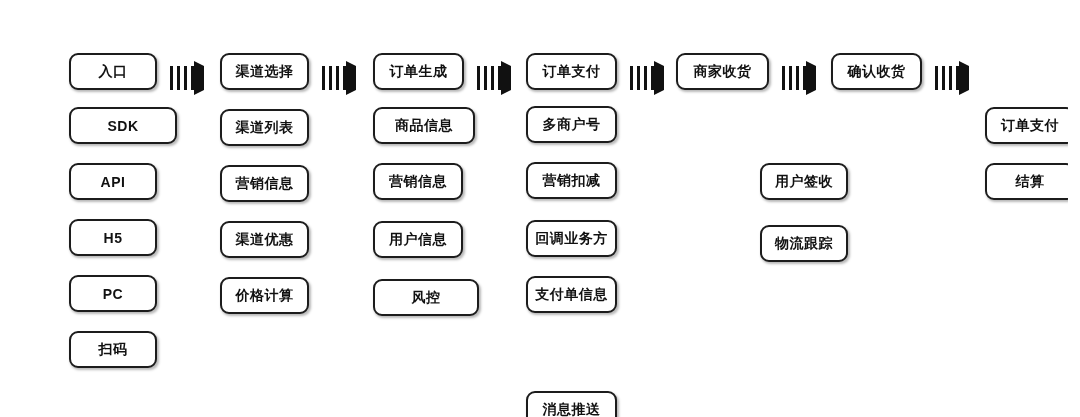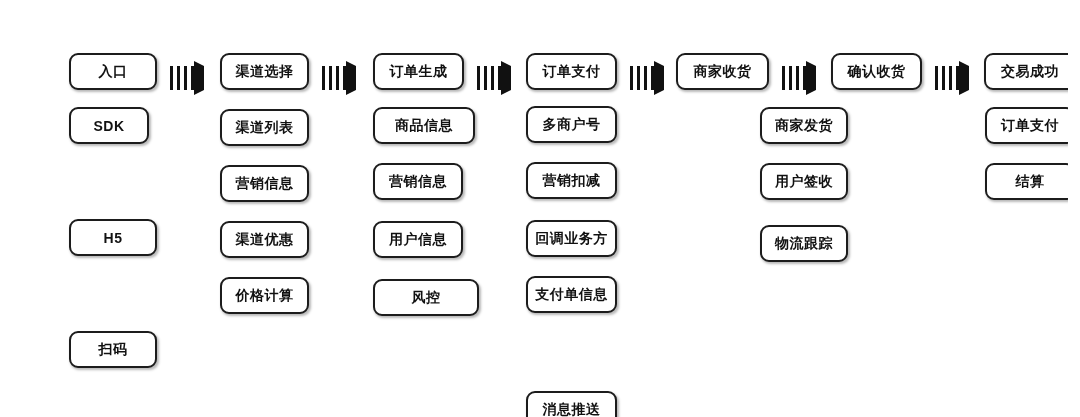--- a/index.html
+++ b/index.html
@@ -59,21 +59,20 @@
 <body>
 
 <div class="canvas">
 
   <div class="box" style="left:45px;top:29px;width:88px">入口</div>
   <div class="box" style="left:196px;top:29px;width:89px">渠道选择</div>
   <div class="box" style="left:349px;top:29px;width:91px">订单生成</div>
   <div class="box" style="left:502px;top:29px;width:91px">订单支付</div>
   <div class="box" style="left:807px;top:29px;width:91px">确认收货</div>
   <div class="box" style="left:652px;top:29px;width:93px">商家收货</div>
-  <div class="box" style="left:960px;top:29px;width:92px">交易成功</div>
 
   <div class="arrow" style="left:134px;width:62px">
     <span class="arrow-line"></span>
       <span class="arrow-head"></span>
   </div>
   <div class="arrow" style="left:286px;width:63px">
     <span class="arrow-line"></span>
       <span class="arrow-head"></span>
   </div>
   <div class="arrow" style="left:441px;width:61px">
@@ -86,40 +85,41 @@
   </div>
   <div class="arrow" style="left:746px;width:61px">
     <span class="arrow-line"></span>
       <span class="arrow-head"></span>
   </div>
   <div class="arrow" style="left:899px;width:61px">
     <span class="arrow-line"></span>
       <span class="arrow-head"></span>
   </div>
 
-  <div class="box" style="left:45px;top:83px;width:80px">SDK</div>
+  <div class="box" style="left:45px;top:83px;width:108px">SDK</div>
+  <div class="box" style="left:45px;top:139px;width:88px">API</div>
   <div class="box" style="left:45px;top:195px;width:88px">H5</div>
+  <div class="box" style="left:45px;top:251px;width:88px">PC</div>
   <div class="box" style="left:45px;top:307px;width:88px">扫码</div>
 
   <div class="box" style="left:196px;top:85px;width:89px">渠道列表</div>
   <div class="box" style="left:196px;top:141px;width:89px">营销信息</div>
   <div class="box" style="left:196px;top:197px;width:89px">渠道优惠</div>
   <div class="box" style="left:196px;top:253px;width:89px">价格计算</div>
 
   <div class="box" style="left:349px;top:83px;width:102px">商品信息</div>
   <div class="box" style="left:349px;top:139px;width:90px">营销信息</div>
   <div class="box" style="left:349px;top:197px;width:90px">用户信息</div>
   <div class="box" style="left:349px;top:255px;width:106px">风控</div>
 
   <div class="box" style="left:502px;top:82px;width:91px">多商户号</div>
   <div class="box" style="left:502px;top:138px;width:91px">营销扣减</div>
   <div class="box" style="left:502px;top:252px;width:91px">支付单信息</div>
   <div class="box" style="left:502px;top:196px;width:91px">回调业务方</div>
   <div class="box" style="left:502px;top:367px;width:91px">消息推送</div>
 
-  <div class="box" style="left:736px;top:83px;width:88px">商家发货</div>
   <div class="box" style="left:736px;top:139px;width:88px">用户签收</div>
   <div class="box" style="left:736px;top:201px;width:88px">物流跟踪</div>
 
   <div class="box" style="left:961px;top:83px;width:90px">订单支付</div>
   <div class="box" style="left:961px;top:139px;width:90px">结算</div>
 
 </div>
 
 </body></html>

